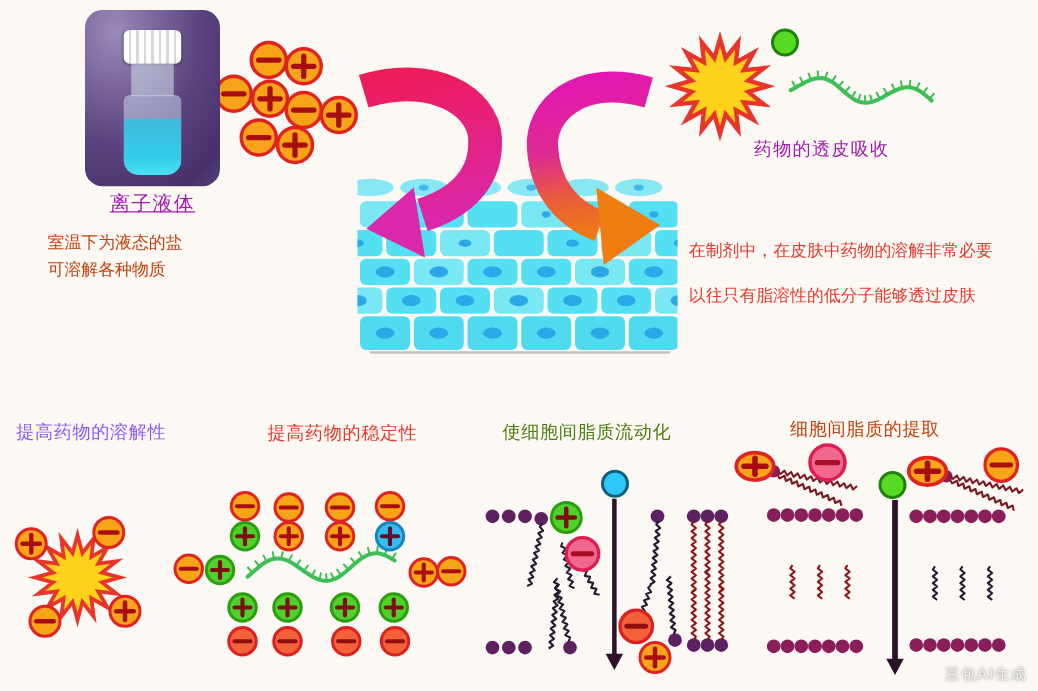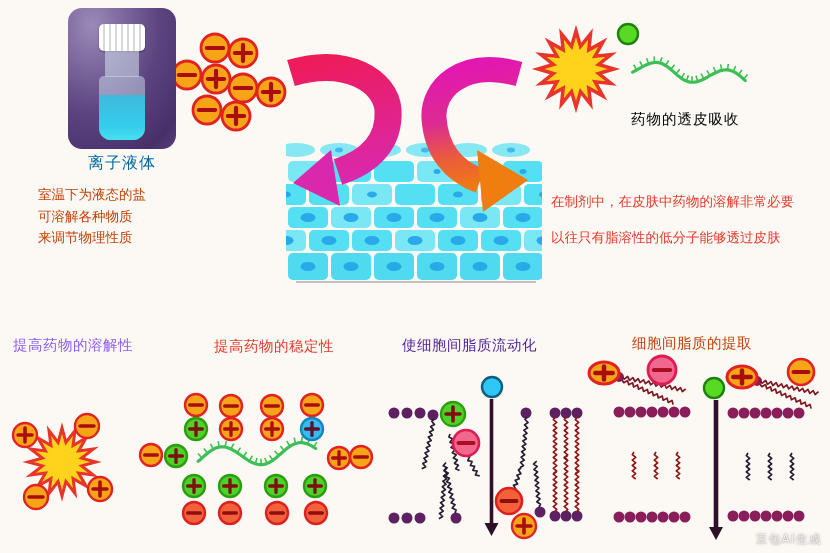--- a/index.html
+++ b/index.html
@@ -468,34 +468,33 @@
     </svg>
 
   <div class="photo">
     <div class="vial-cap"></div>
     <div class="vial-neck"></div>
     <div class="vial-body">
       <div class="vial-liquid"></div>
     </div>
   </div>
 
-  <div class="txt red label photo-label" style="color: #0369a1;">离子液体</div>
+  <div class="txt red label photo-label" style="color: #a21caf; text-decoration: underline;">离子液体</div>
 
   <div class="txt red notes left-notes" style="color: #c2410c;">
     <div>室温下为液态的盐</div>
     <div>可溶解各种物质</div>
-    <div>来调节物理性质</div>
   </div>
 
-  <div class="txt red label absorb-label" style="color: #000000; margin-left: 28px;">药物的透皮吸收</div>
+  <div class="txt red label absorb-label" style="color: #a21caf;">药物的透皮吸收</div>
 
   <div class="txt red notes right-notes" style="color: rgb(230, 57, 44);">
     <div>在制剂中，在皮肤中药物的溶解非常必要</div>
     <div>以往只有脂溶性的低分子能够透过皮肤</div>
   </div>
 
   <div id="pt0" class="txt red panel-title" style="color: #8b5cf6;">提高药物的溶解性</div>
   <div id="pt1" class="txt red panel-title" style="color: rgb(230, 57, 44);">提高药物的稳定性</div>
-  <div id="pt2" class="txt red panel-title" style="color: #4c1d95;">使细胞间脂质流动化</div>
+  <div id="pt2" class="txt red panel-title" style="color: #4d7c0f;">使细胞间脂质流动化</div>
   <div id="pt3" class="txt red panel-title" style="color: #c2410c;">细胞间脂质的提取</div>
 
   <div class="txt watermark">豆包AI生成</div>
 </div>
 
 </body></html>

